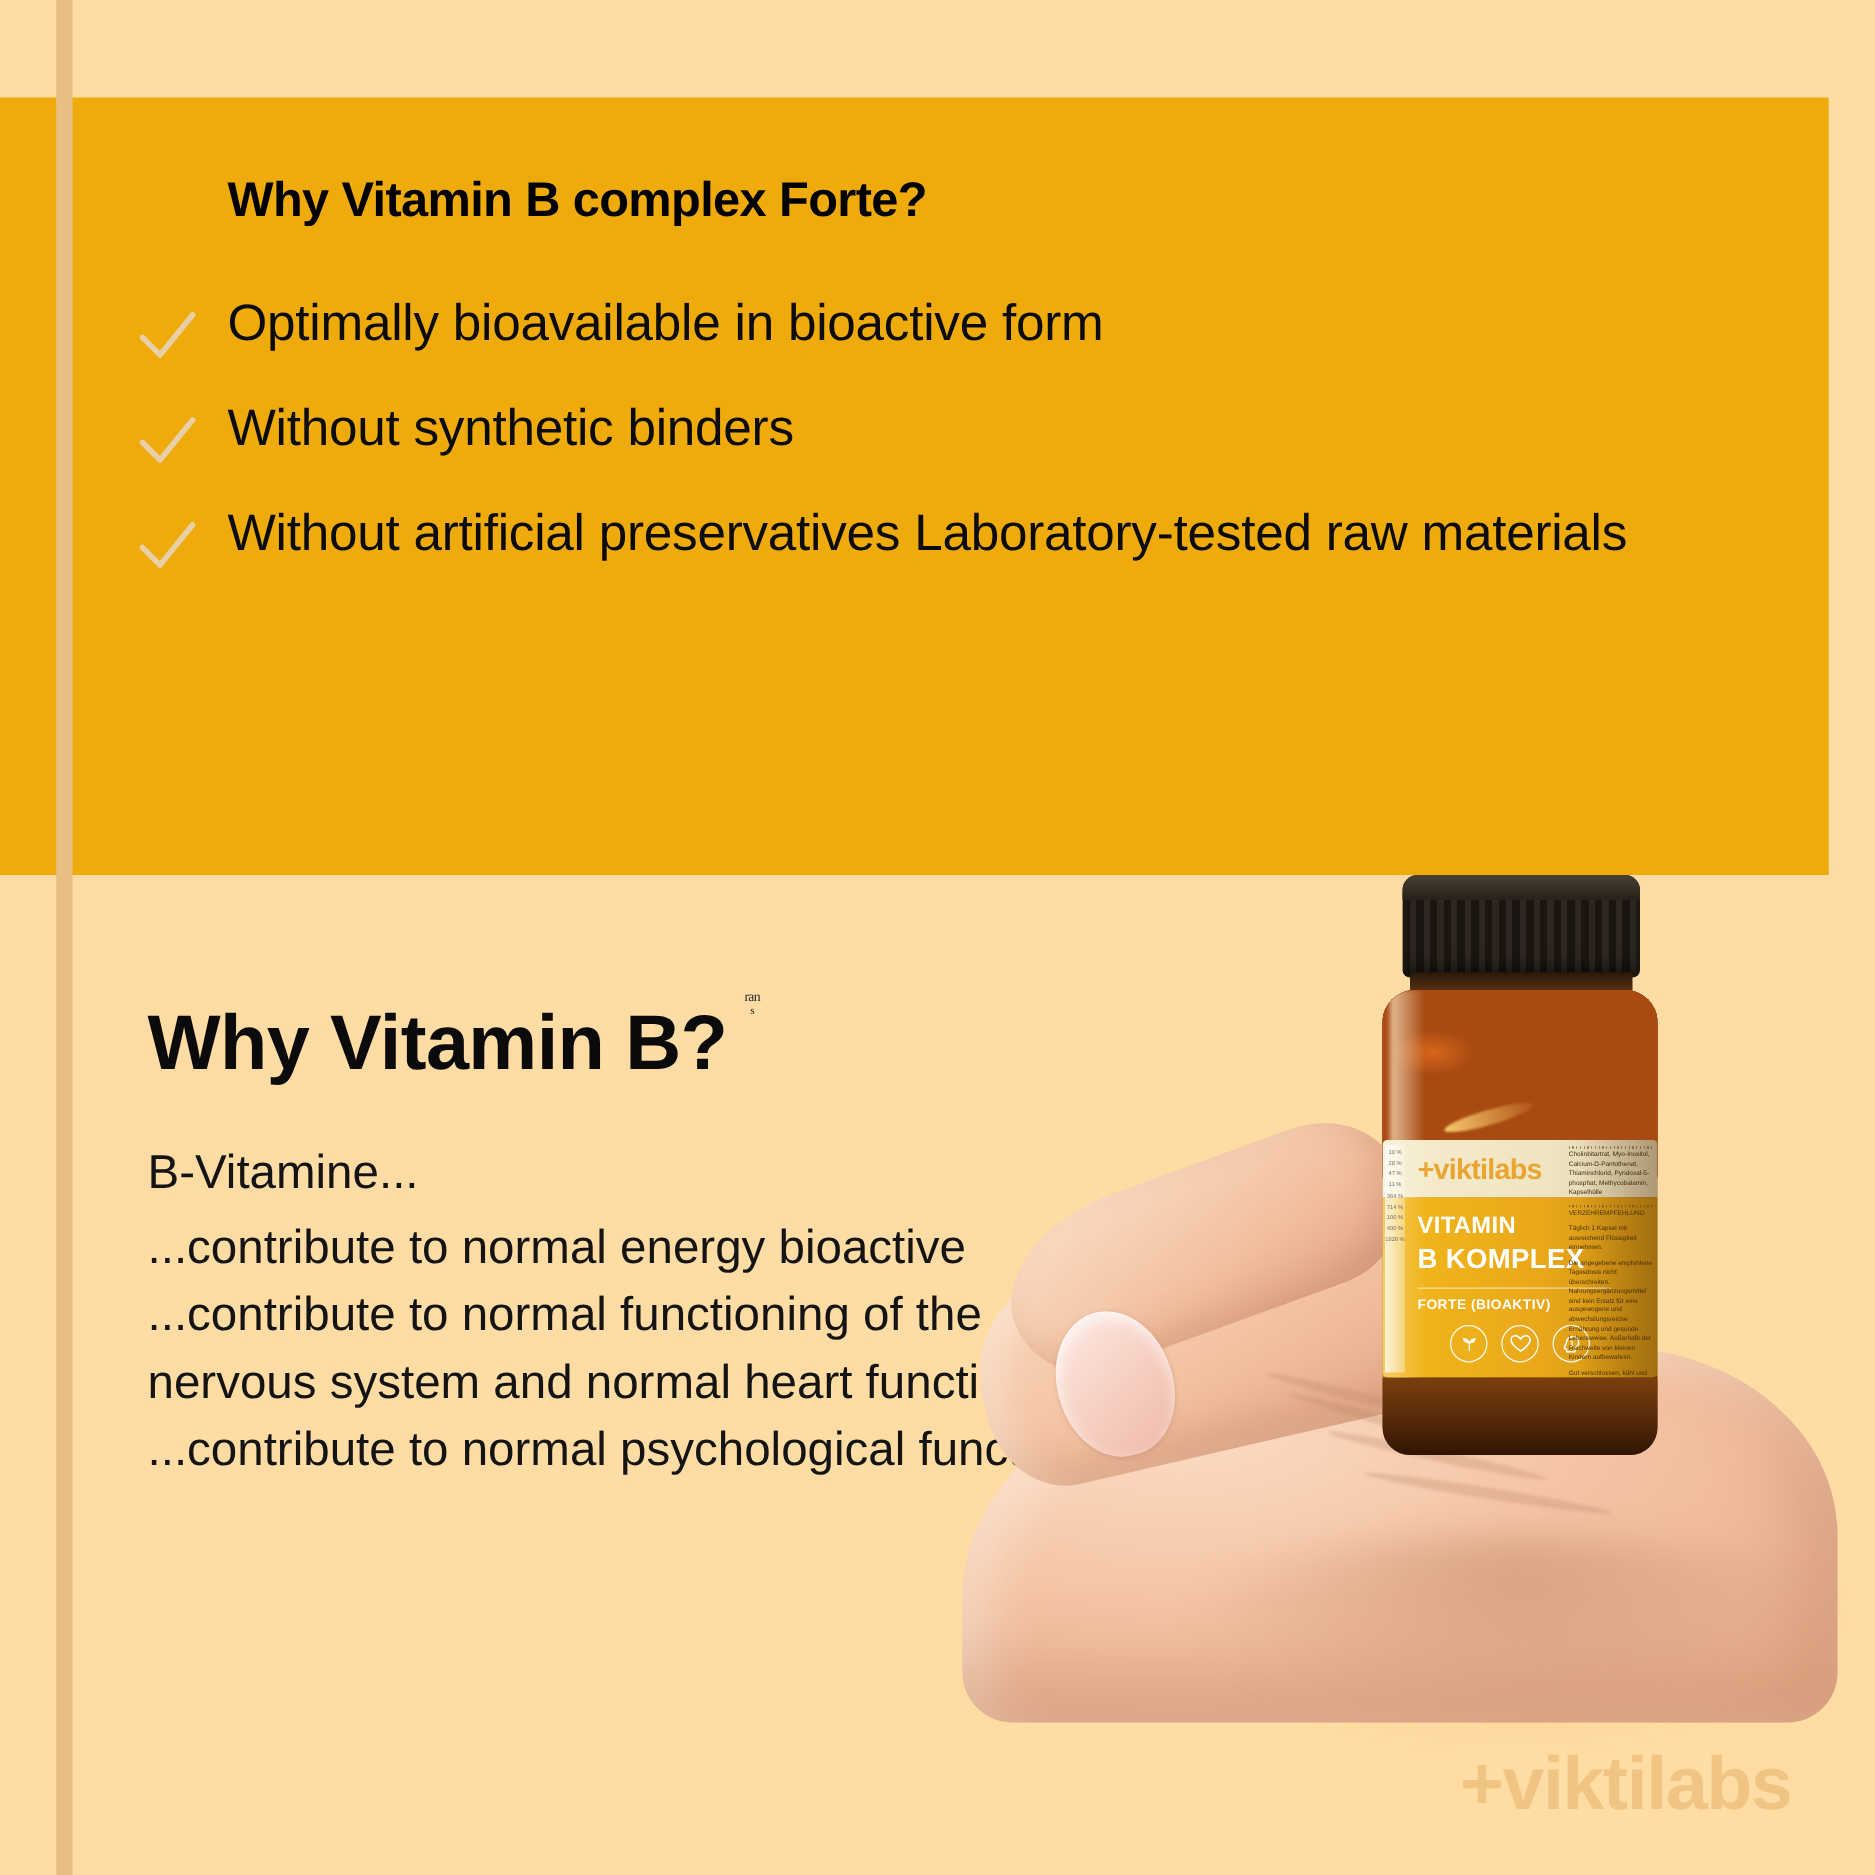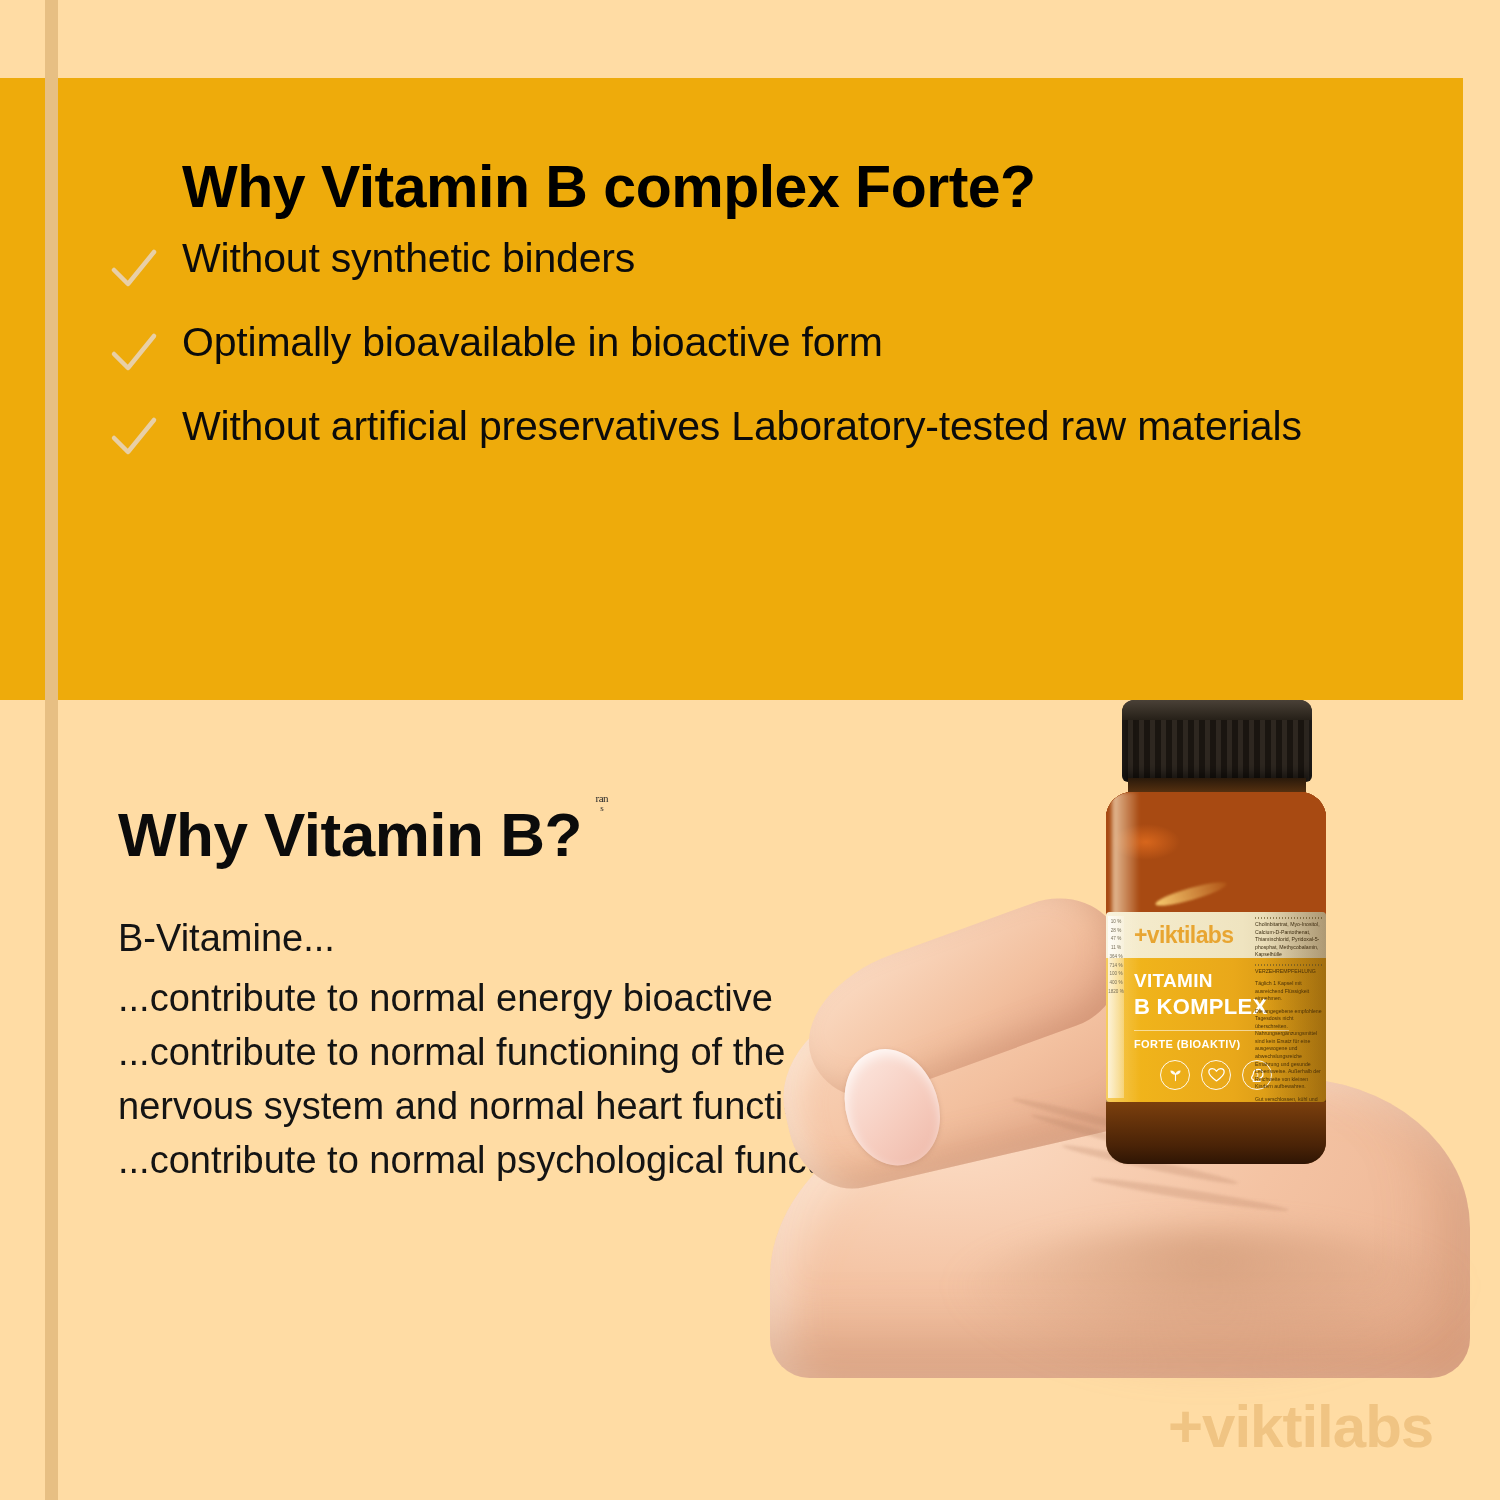--- a/index.html
+++ b/index.html
@@ -42,21 +42,21 @@
     width: 1463px;
     height: 622px;
     background: #eeab0b;
     z-index: 2;
   }
 
   .panel-title {
     position: absolute;
     left: 182px;
     top: 35px;
-    font-size: 59px;
+    font-size: 39px;
     font-weight: bold;
     color: #000000;
     letter-spacing: -0.5px;
     white-space: nowrap;
   }
 
   .benefits {
     position: absolute;
     left: 108px;
     top: 158px;
@@ -475,30 +475,30 @@
 
     <div class="benefits">
 
 
       <div class="benefit">
         <span class="check-icon">
           <svg width="52" height="46" viewBox="0 0 52 46">
             <path d="M6 24 L20 38 L46 6" fill="none" stroke="#e8cfa6" stroke-width="4.5" stroke-linecap="round" stroke-linejoin="round"></path>
           </svg>
         </span>
-        <span class="benefit-text">Without synthetic binders</span>
+        <span class="benefit-text">Optimally bioavailable in bioactive form</span>
       </div>
 
       <div class="benefit">
         <span class="check-icon">
           <svg width="52" height="46" viewBox="0 0 52 46">
             <path d="M6 24 L20 38 L46 6" fill="none" stroke="#e8cfa6" stroke-width="4.5" stroke-linecap="round" stroke-linejoin="round"></path>
           </svg>
         </span>
-        <span class="benefit-text">Optimally bioavailable in bioactive form</span>
+        <span class="benefit-text">Without synthetic binders</span>
       </div>
 
       <div class="benefit">
         <span class="check-icon">
           <svg width="52" height="46" viewBox="0 0 52 46">
             <path d="M6 24 L20 38 L46 6" fill="none" stroke="#e8cfa6" stroke-width="4.5" stroke-linecap="round" stroke-linejoin="round"></path>
           </svg>
         </span>
         <span class="benefit-text">Without artificial preservatives Laboratory-tested raw materials</span>
       </div>

